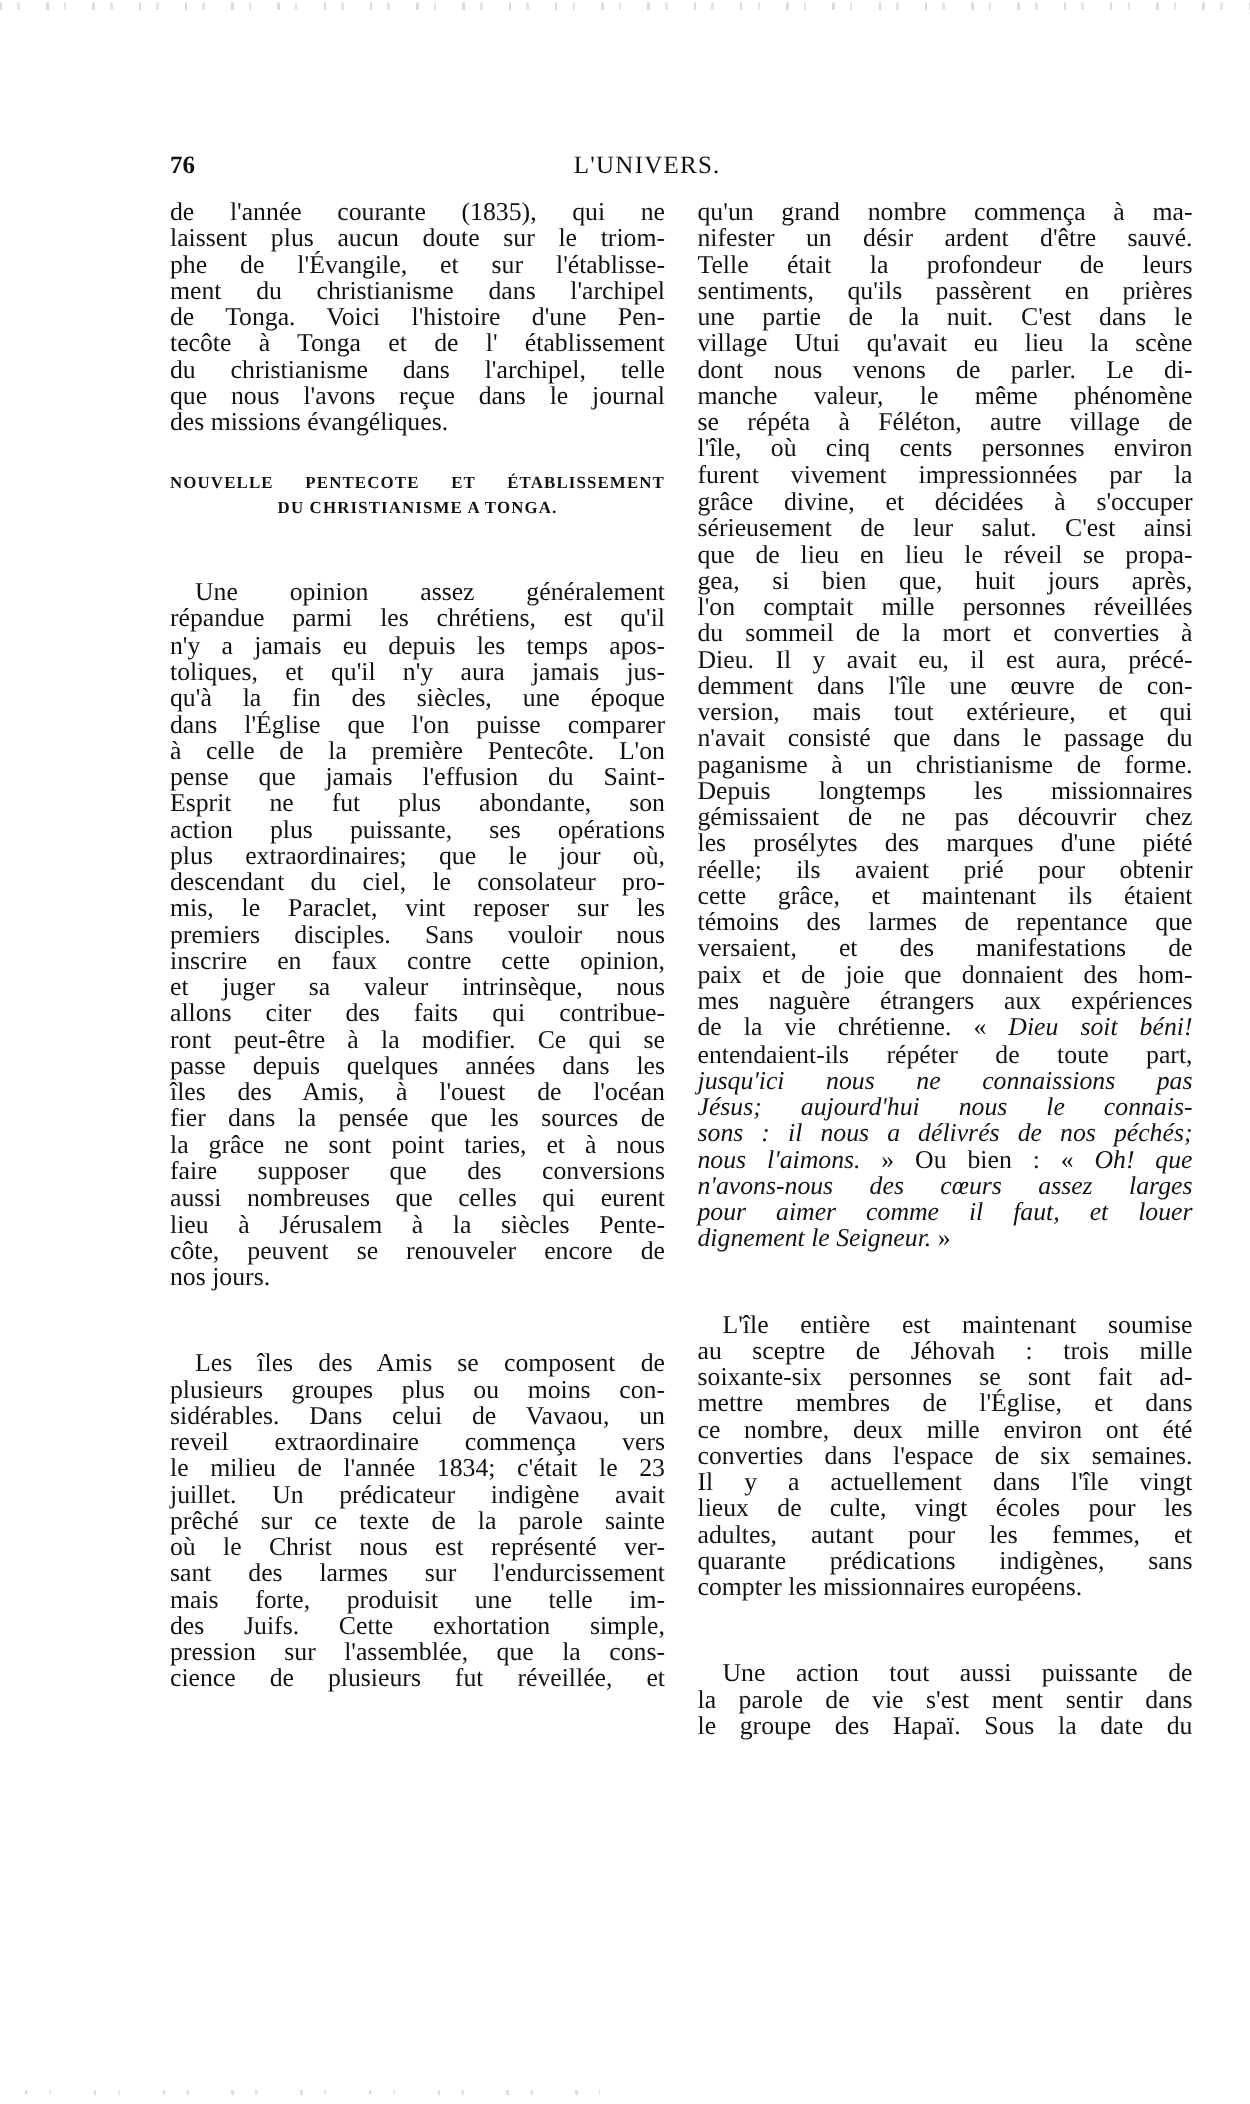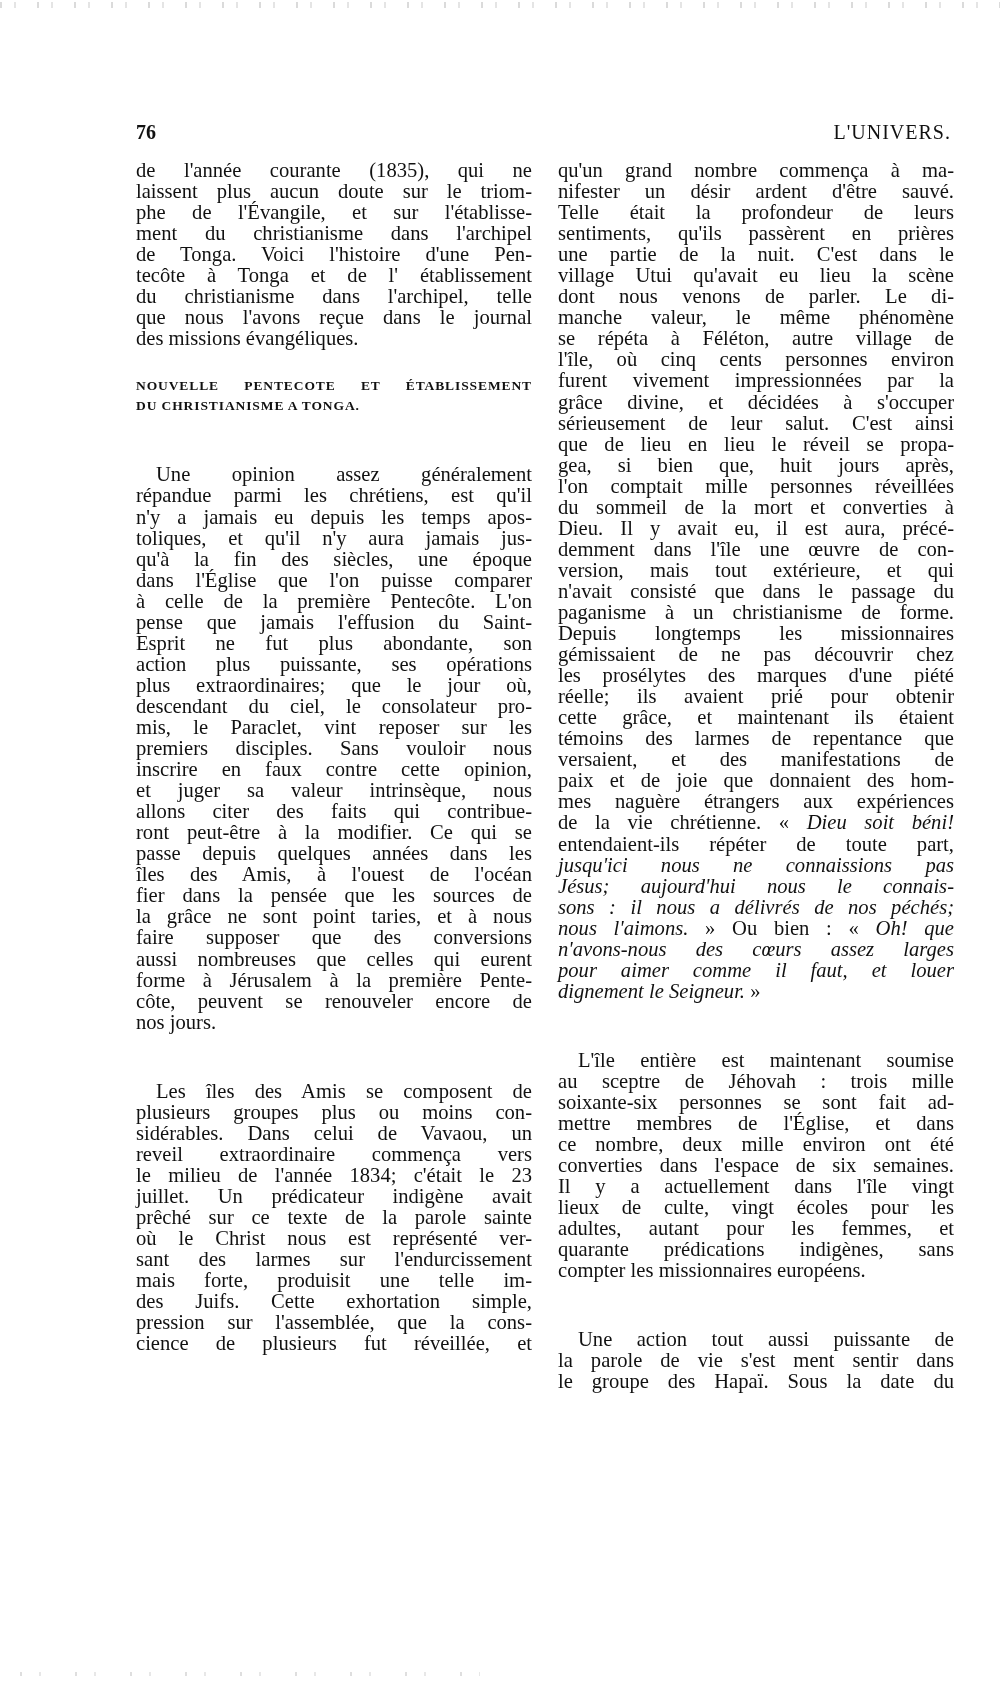--- a/index.html
+++ b/index.html
@@ -82,32 +82,33 @@
       margin-bottom: 22px;
     }
     .section-heading .h1 {
       display: block;
       text-align: justify;
       text-align-last: justify;
       white-space: nowrap;
     }
     .section-heading .h2 {
       display: block;
+      text-align: center;
       white-space: nowrap;
     }
     i, .it { font-style: italic; }
   </style>
 </head>
 <body>
 
 <div class="scan-artifact-top"></div>
 
 <div class="running-head">
   <span class="page-number">76</span>
-  <span class="journal-title" style="left:323px;padding-left:0;text-align:right;">L'UNIVERS.</span>
+  <span class="journal-title" style="left:323px;padding-left:0;">L'UNIVERS.</span>
 </div>
 
 <div class="column col-left">
   <div id="left-intro">
       <span class="line">de l'année courante (1835), qui ne</span>
       <span class="line">laissent plus aucun doute sur le triom-</span>
       <span class="line">phe de l'Évangile, et sur l'établisse-</span>
       <span class="line">ment du christianisme dans l'archipel</span>
       <span class="line">de Tonga. Voici l'histoire d'une Pen-</span>
       <span class="line">tecôte à Tonga et de l' établissement</span>
@@ -137,21 +138,21 @@
       <span class="line">inscrire en faux contre cette opinion,</span>
       <span class="line">et juger sa valeur intrinsèque, nous</span>
       <span class="line">allons citer des faits qui contribue-</span>
       <span class="line">ront peut-être à la modifier. Ce qui se</span>
       <span class="line">passe depuis quelques années dans les</span>
       <span class="line">îles des Amis, à l'ouest de l'océan</span>
       <span class="line">fier dans la pensée que les sources de</span>
       <span class="line">la grâce ne sont point taries, et à nous</span>
       <span class="line">faire supposer que des conversions</span>
       <span class="line">aussi nombreuses que celles qui eurent</span>
-      <span class="line">forme à Jérusalem à la première Pente-</span>
+      <span class="line">lieu à Jérusalem à la siècles Pente-</span>
       <span class="line">côte, peuvent se renouveler encore de</span>
       <span class="line last">nos jours.</span>
     </div>
   <div id="left-p2">
       <span class="line indent">Les îles des Amis se composent de</span>
       <span class="line">plusieurs groupes plus ou moins con-</span>
       <span class="line">sidérables. Dans celui de Vavaou, un</span>
       <span class="line">reveil extraordinaire commença vers</span>
       <span class="line">le milieu de l'année 1834; c'était le 23</span>
       <span class="line">juillet. Un prédicateur indigène avait</span>

